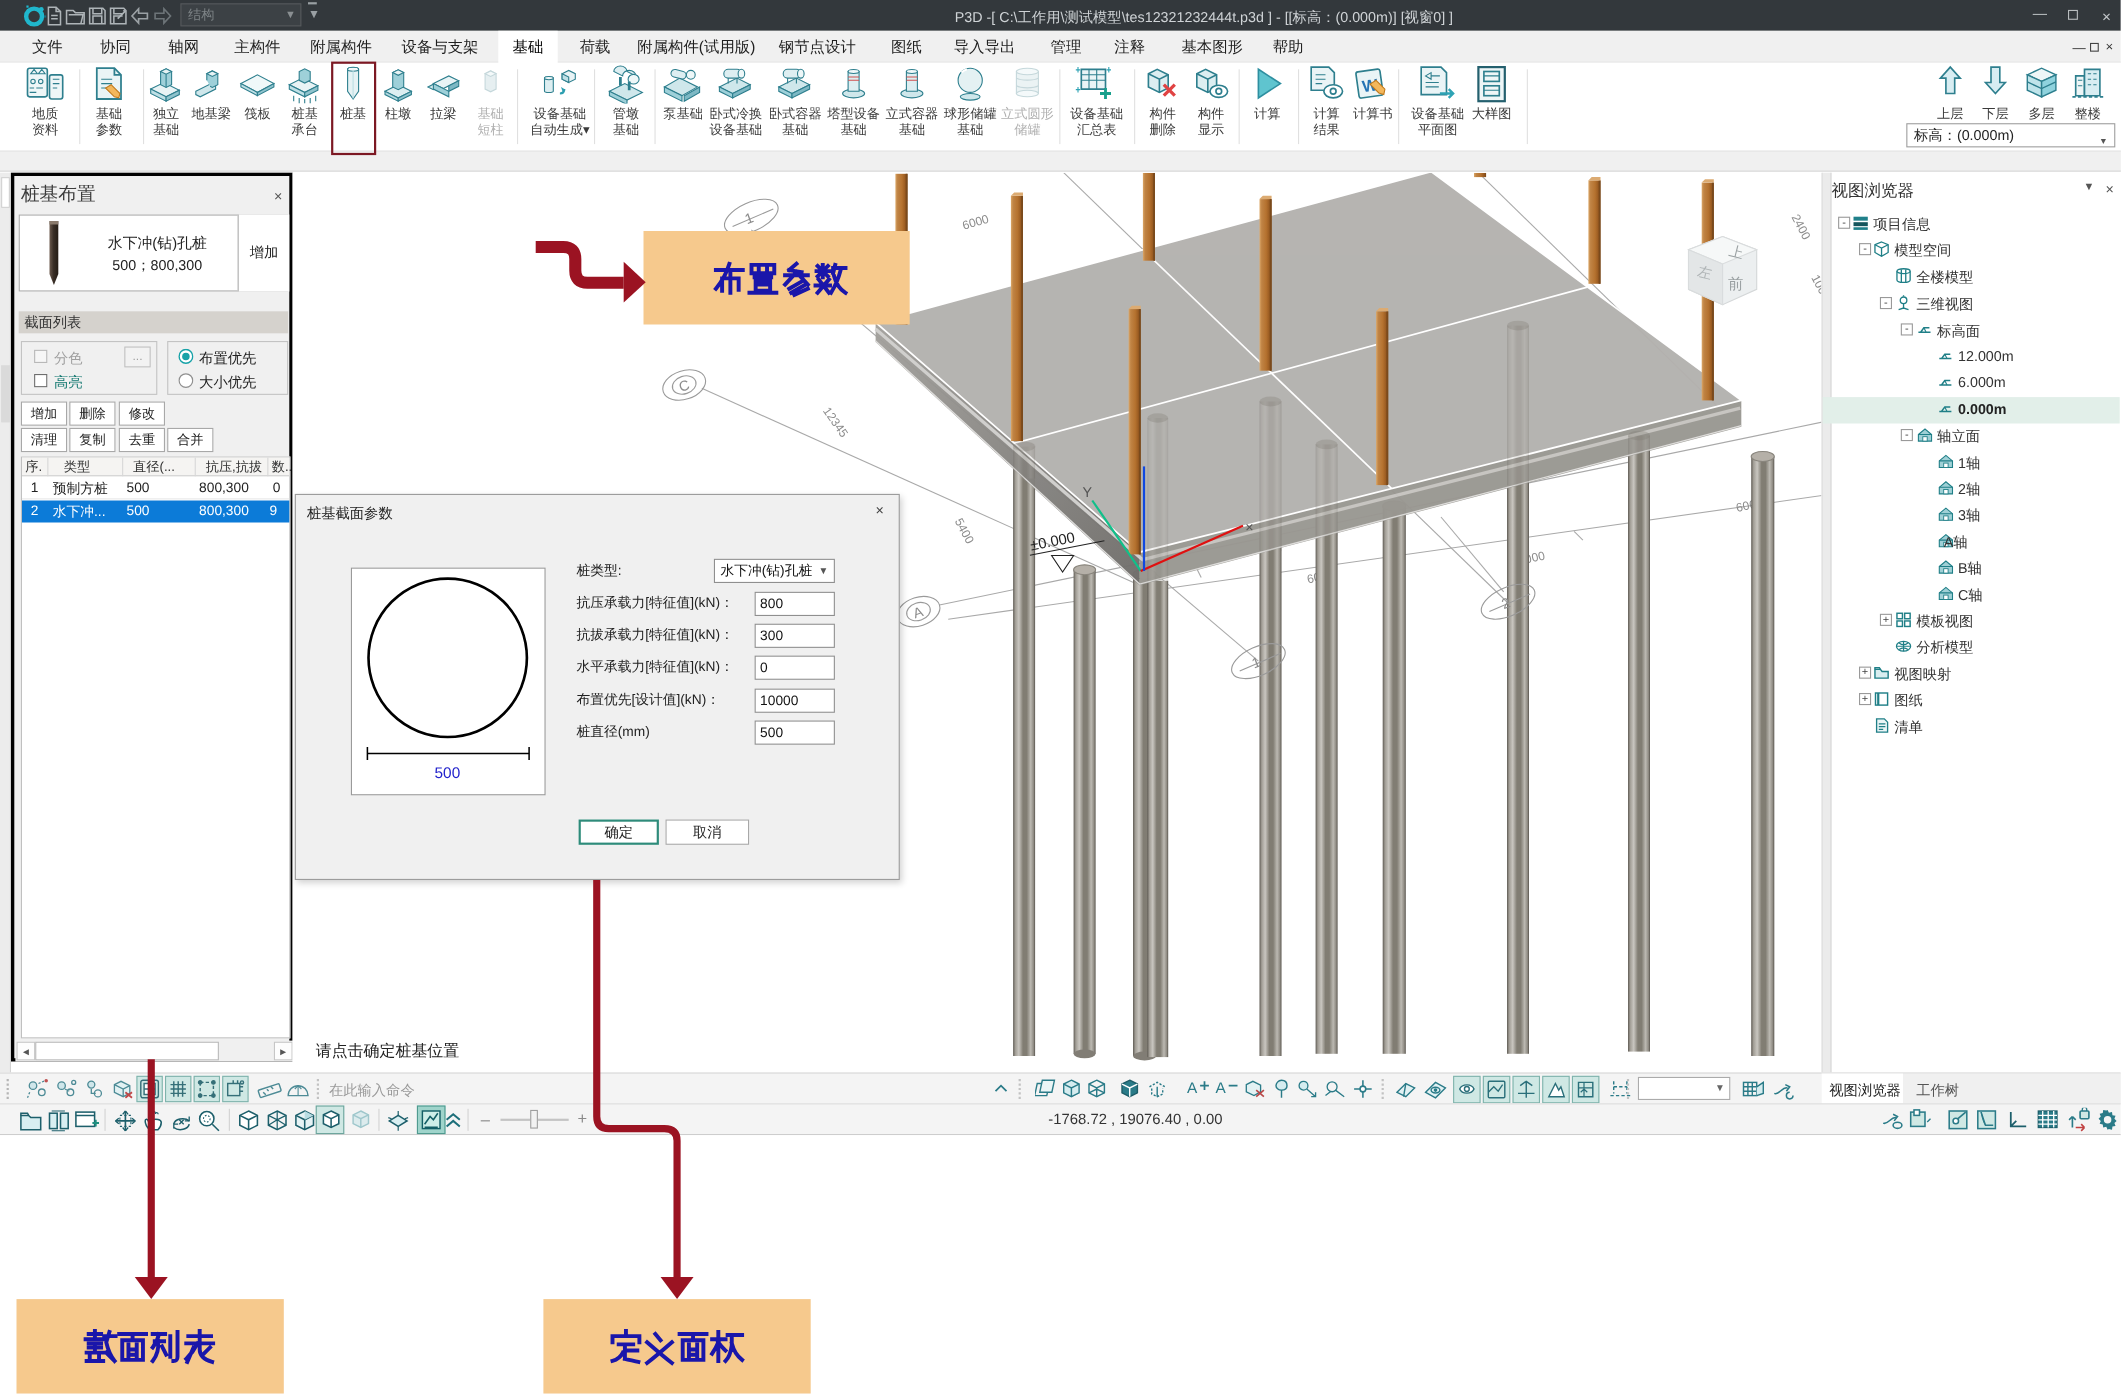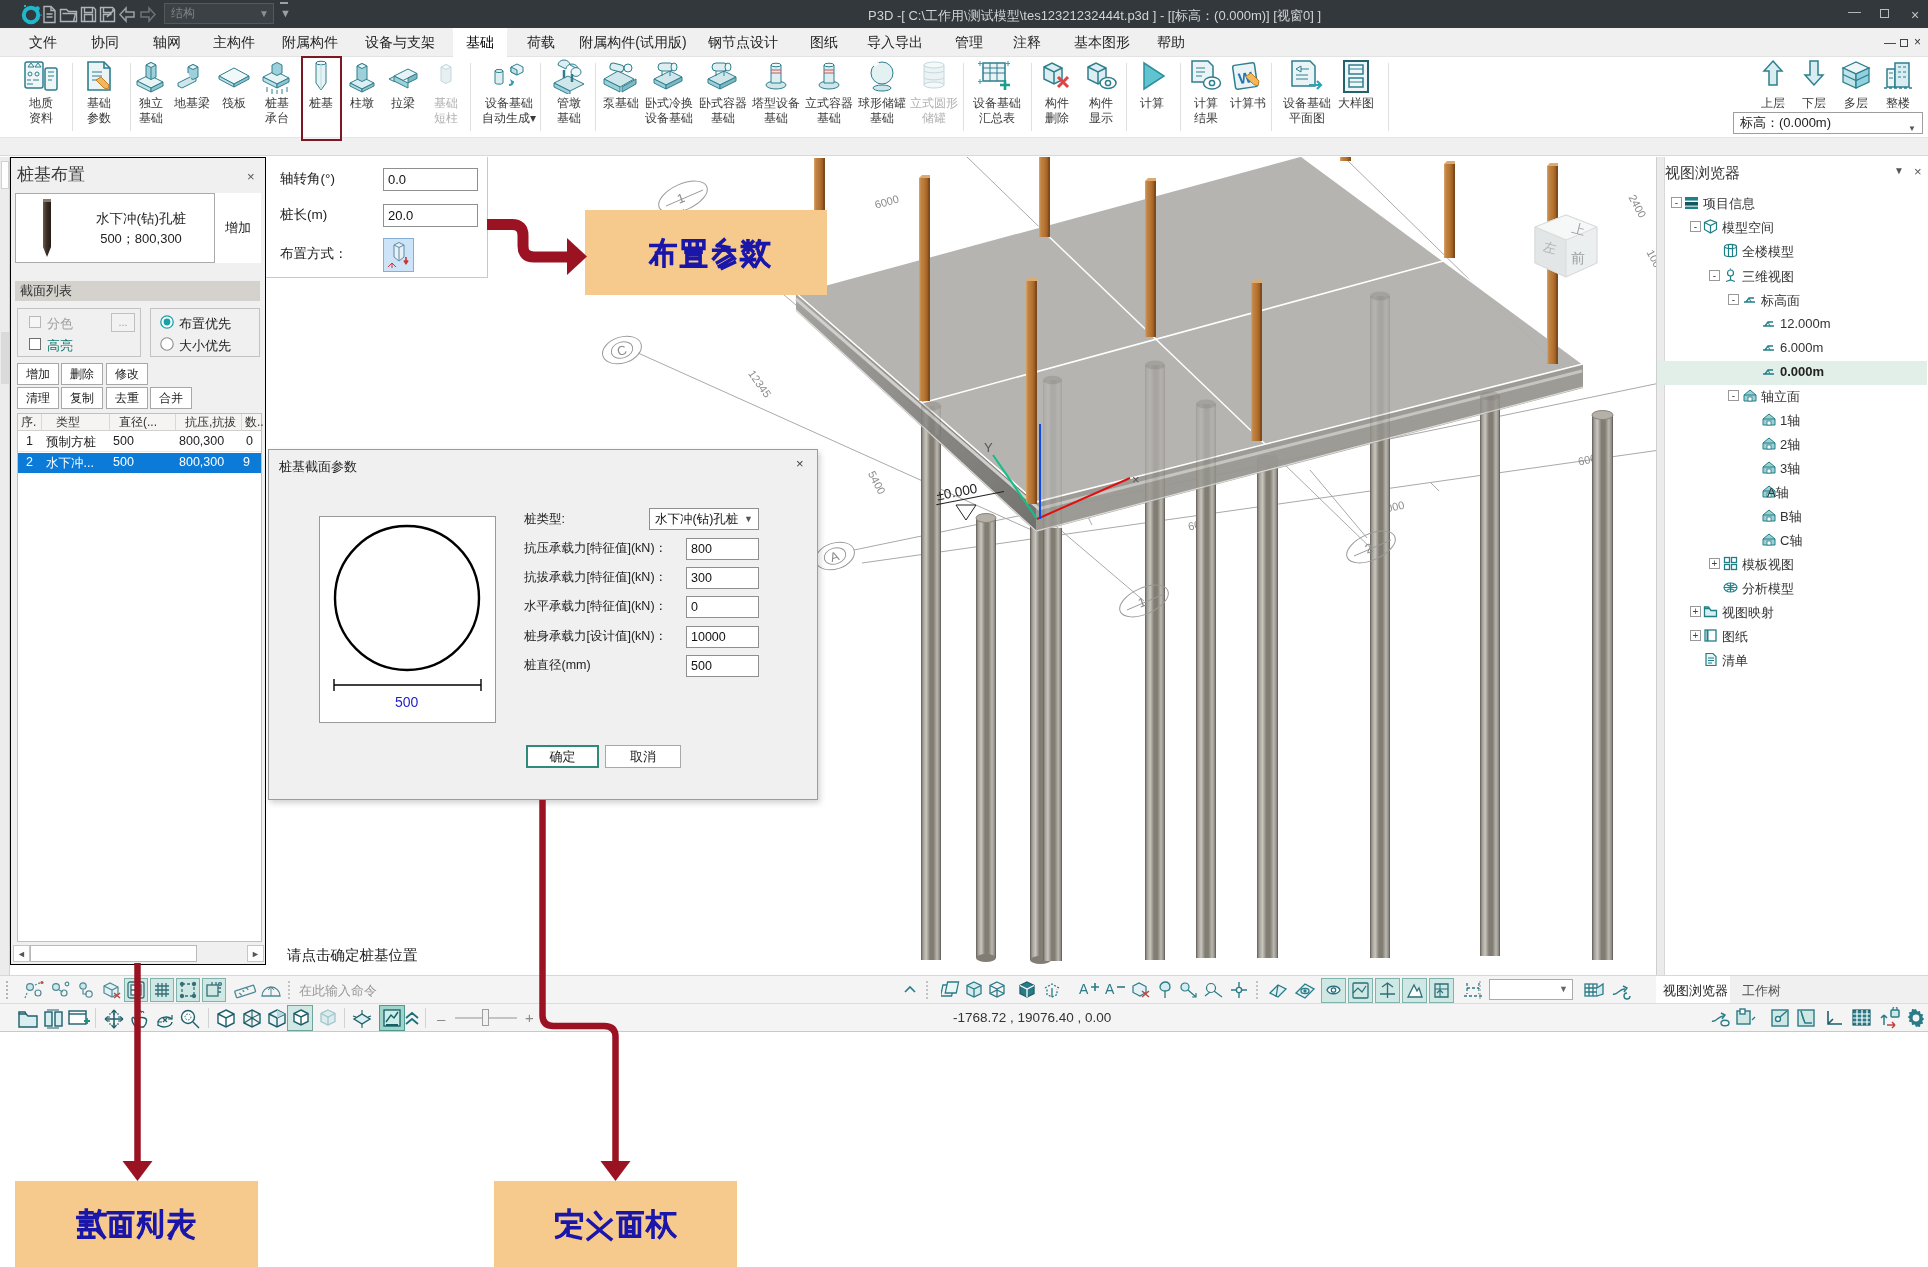--- a/index.html
+++ b/index.html
@@ -20,21 +20,21 @@
 
 #ribbon{position:absolute;left:0;top:57px;width:1928px;height:80px;background:#fff}
 .ritem{position:absolute;top:2px;text-align:center;color:#3a3a3a;font-size:12px;line-height:15px}
 .ritem svg{display:block;margin:0 auto 2px auto}
 .ritem.dis{color:#b0b0b0}
 .rsep{position:absolute;top:6px;width:1px;height:68px;background:#e0e0e0}
 #groupstrip{position:absolute;left:0;top:137px;width:1928px;height:19px;background:#f0f0f0;border-top:1px solid #e6e6e6;border-bottom:1px solid #d9d9d9}
 .gname{position:absolute;top:2px;font-size:12px;color:#595959;text-align:center;white-space:nowrap}
 
 #leftstrip{position:absolute;left:0;top:157px;width:10px;height:818px;background:#ececec;border-right:1px solid #d2d2d2}
-#leftpanel{position:absolute;left:10px;top:157px;width:256px;height:808px;background:#f0f0f0;border:1px solid #000000}
+#leftpanel{position:absolute;left:10px;top:157px;width:256px;height:808px;background:#f0f0f0;border:3px solid #000000}
 #canvas{position:absolute;left:266px;top:157px;width:1390px;height:818px;background:#fff;overflow:hidden}
 #rightpanel{position:absolute;left:1656px;top:157px;width:272px;height:818px;background:#fff;border-left:1px solid #cfcfcf}
 
 #row1{position:absolute;left:0;top:975px;width:1928px;height:28px;background:#f4f4f4;border-top:1px solid #d8d8d8}
 #row2{position:absolute;left:0;top:1003px;width:1928px;height:29px;background:#f4f4f4;border-top:1px solid #dddddd;border-bottom:1px solid #c9c9c9}
 #belowapp{position:absolute;left:0;top:1032px;width:1928px;height:235px;background:#fff}
 
 .callout{position:absolute;background:#f6c98d}
 
 .btn{position:absolute;background:#fff;border:1px solid #a8a8a8;font-size:12px;color:#222;text-align:center}
@@ -637,36 +637,20 @@
 <g id="vcube">
  <path d="M1300 58 L1331 70 L1331 106 L1300 120 L1269 106 L1269 70 Z" fill="#eceff0" stroke="#d4d7d8"></path>
  <path d="M1269 70 L1300 58 L1331 70 L1300 83 Z" fill="#f6f8f8" stroke="#d9dcdd"></path>
  <path d="M1269 70 L1300 83 L1300 120 L1269 106 Z" fill="#e3e6e7" stroke="#d9dcdd"></path>
  <text x="1306" y="76" font-size="13" fill="#9aa0a2" transform="rotate(14 1310 72)">上</text>
  <text x="1277" y="95" font-size="13" fill="#b0b5b7" transform="rotate(14 1283 92)">左</text>
  <text x="1305" y="106" font-size="14" fill="#9aa0a2">前</text>
 </g>
 </svg>
 
-<div class="abs" style="left:0;top:0;width:222px;height:121px;background:#fff;border:1px solid #c9c9c9;border-left:none;border-top:none">
- <div class="lbl" style="left:14px;top:13px;font-size:13.5px">轴转角(°)</div>
- <div class="ipt" style="left:117px;top:11px;width:95px;height:23px;line-height:21px">0.0</div>
- <div class="lbl" style="left:14px;top:49px;font-size:13.5px">桩长(m)</div>
- <div class="ipt" style="left:117px;top:47px;width:95px;height:23px;line-height:21px">20.0</div>
- <div class="lbl" style="left:14px;top:88px;font-size:13.5px">布置方式：</div>
- <div class="abs" style="left:117px;top:81px;width:31px;height:34px;background:#cde3f7;border:1px solid #86aed6">
-  <svg width="29" height="32" viewBox="0 0 29 32">
-            <path d="M10 6l5-2.5 5 2.5v12l-5 4-5-4z" fill="#e8f1f5" stroke="#5d8aa8"></path>
-            <path d="M10 6l5 2.5 5-2.5" fill="none" stroke="#5d8aa8"></path>
-            <path d="M15 8.5V22" stroke="#5d8aa8"></path>
-            <path d="M22 18v6M20 21.5l2 3 2-3" fill="none" stroke="#d03030" stroke-width="1.6"></path>
-            <path d="M8 24l-4 4M8 24l4 4M8 24v5" stroke="#d03030"></path>
-          </svg>
- </div>
-</div>
 <div class="lbl" style="left:21px;top:789px;font-size:14.5px">请点击确定桩基位置</div>
 </div>
 
 <div class="abs" style="left:268px;top:449px;width:550px;height:351px;background:#f0f0f0;border:1px solid #9c9c9c;box-shadow:2px 3px 6px rgba(0,0,0,0.18);z-index:20">
  <div class="lbl" style="left:10px;top:8px;font-size:13px;color:#222">桩基截面参数</div>
  <div class="abs" style="left:527px;top:6px;font-size:13px;color:#444">×</div>
  <div class="abs" style="left:50px;top:66px;width:177px;height:207px;background:#fff;border:1px solid #9a9a9a">
   <svg width="175" height="205" viewBox="0 0 175 205">
    <circle cx="87" cy="81" r="72" fill="none" stroke="#000" stroke-width="2.4"></circle>
    <line x1="14" y1="168" x2="161" y2="168" stroke="#000" stroke-width="1.4"></line>
@@ -676,21 +660,21 @@
   </svg>
  </div>
  <div class="lbl" style="left:255px;top:61px;font-size:12.5px">桩类型:</div>
  <div class="abs" style="left:380px;top:58px;width:110px;height:22px;background:#fff;border:1px solid #8f8f8f;font-size:12.5px;color:#111;line-height:20px;padding-left:5px">水下冲(钻)孔桩<span style="position:absolute;right:5px;top:0;color:#555;font-size:9px;line-height:20px">▼</span></div>
  <div class="lbl" style="left:255px;top:90px;font-size:12.5px">抗压承载力[特征值](kN)：</div>
  <div class="ipt" style="left:417px;top:88px;width:73px;height:22px;line-height:20px;font-size:12.5px">800</div>
  <div class="lbl" style="left:255px;top:119px;font-size:12.5px">抗拔承载力[特征值](kN)：</div>
  <div class="ipt" style="left:417px;top:117px;width:73px;height:22px;line-height:20px;font-size:12.5px">300</div>
  <div class="lbl" style="left:255px;top:148px;font-size:12.5px">水平承载力[特征值](kN)：</div>
  <div class="ipt" style="left:417px;top:146px;width:73px;height:22px;line-height:20px;font-size:12.5px">0</div>
- <div class="lbl" style="left:255px;top:178px;font-size:12.5px">桩身承载力[设计值](kN)：</div>
+ <div class="lbl" style="left:255px;top:178px;font-size:12.5px">布置优先[设计值](kN)：</div>
  <div class="ipt" style="left:417px;top:176px;width:73px;height:22px;line-height:20px;font-size:12.5px">10000</div>
  <div class="lbl" style="left:255px;top:207px;font-size:12.5px">桩直径(mm)</div>
  <div class="ipt" style="left:417px;top:205px;width:73px;height:22px;line-height:20px;font-size:12.5px">500</div>
  <div class="btn" style="left:257px;top:295px;width:73px;height:23px;line-height:19px;border:2px solid #2e8b7a;font-size:13px">确定</div>
  <div class="btn" style="left:336px;top:295px;width:76px;height:23px;line-height:21px;font-size:13px">取消</div>
 </div>
 <div id="rightpanel">
       <div style="position:absolute;left:0;top:0;width:8px;height:818px;background:#ebebeb;border-right:1px solid #d8d8d8"></div>
  <div class="abs" style="left:8px;top:7px;font-size:15px;color:#333">视图浏览器</div>
  <div class="abs" style="left:237px;top:8px;font-size:10px;color:#555">▼</div>

